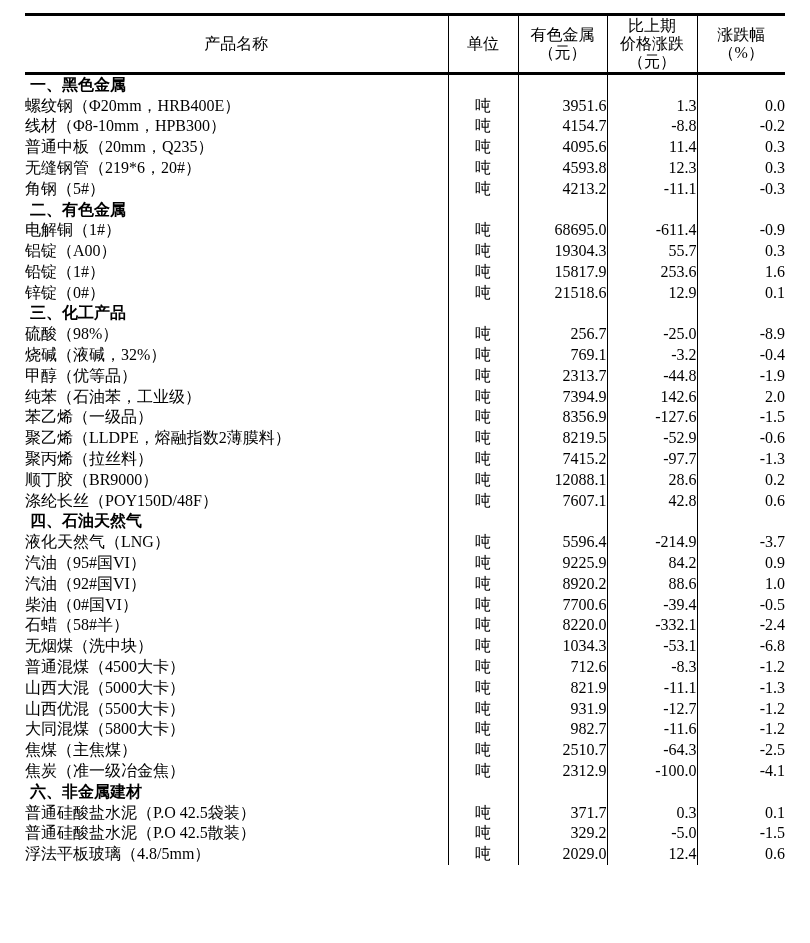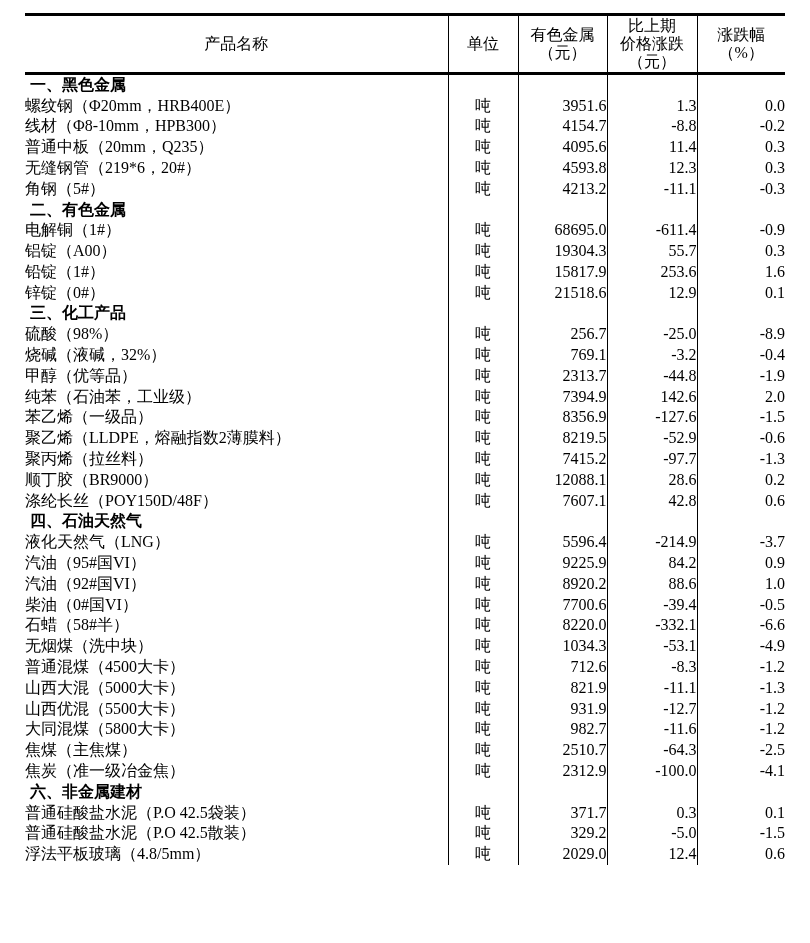--- a/index.html
+++ b/index.html
@@ -254,28 +254,28 @@
           <td class="unit">吨</td>
           <td class="num">7700.6</td>
           <td class="num">-39.4</td>
           <td class="num">-0.5</td>
         </tr>
         <tr class="item-row">
           <td class="name">石蜡（58#半）</td>
           <td class="unit">吨</td>
           <td class="num">8220.0</td>
           <td class="num">-332.1</td>
-          <td class="num">-6.6</td>
+          <td class="num">-2.4</td>
         </tr>
         <tr class="item-row">
           <td class="name">无烟煤（洗中块）</td>
           <td class="unit">吨</td>
           <td class="num">1034.3</td>
           <td class="num">-53.1</td>
-          <td class="num">-4.9</td>
+          <td class="num">-6.8</td>
         </tr>
         <tr class="item-row">
           <td class="name">普通混煤（4500大卡）</td>
           <td class="unit">吨</td>
           <td class="num">712.6</td>
           <td class="num">-8.3</td>
           <td class="num">-1.2</td>
         </tr>
         <tr class="item-row">
           <td class="name">山西大混（5000大卡）</td>

